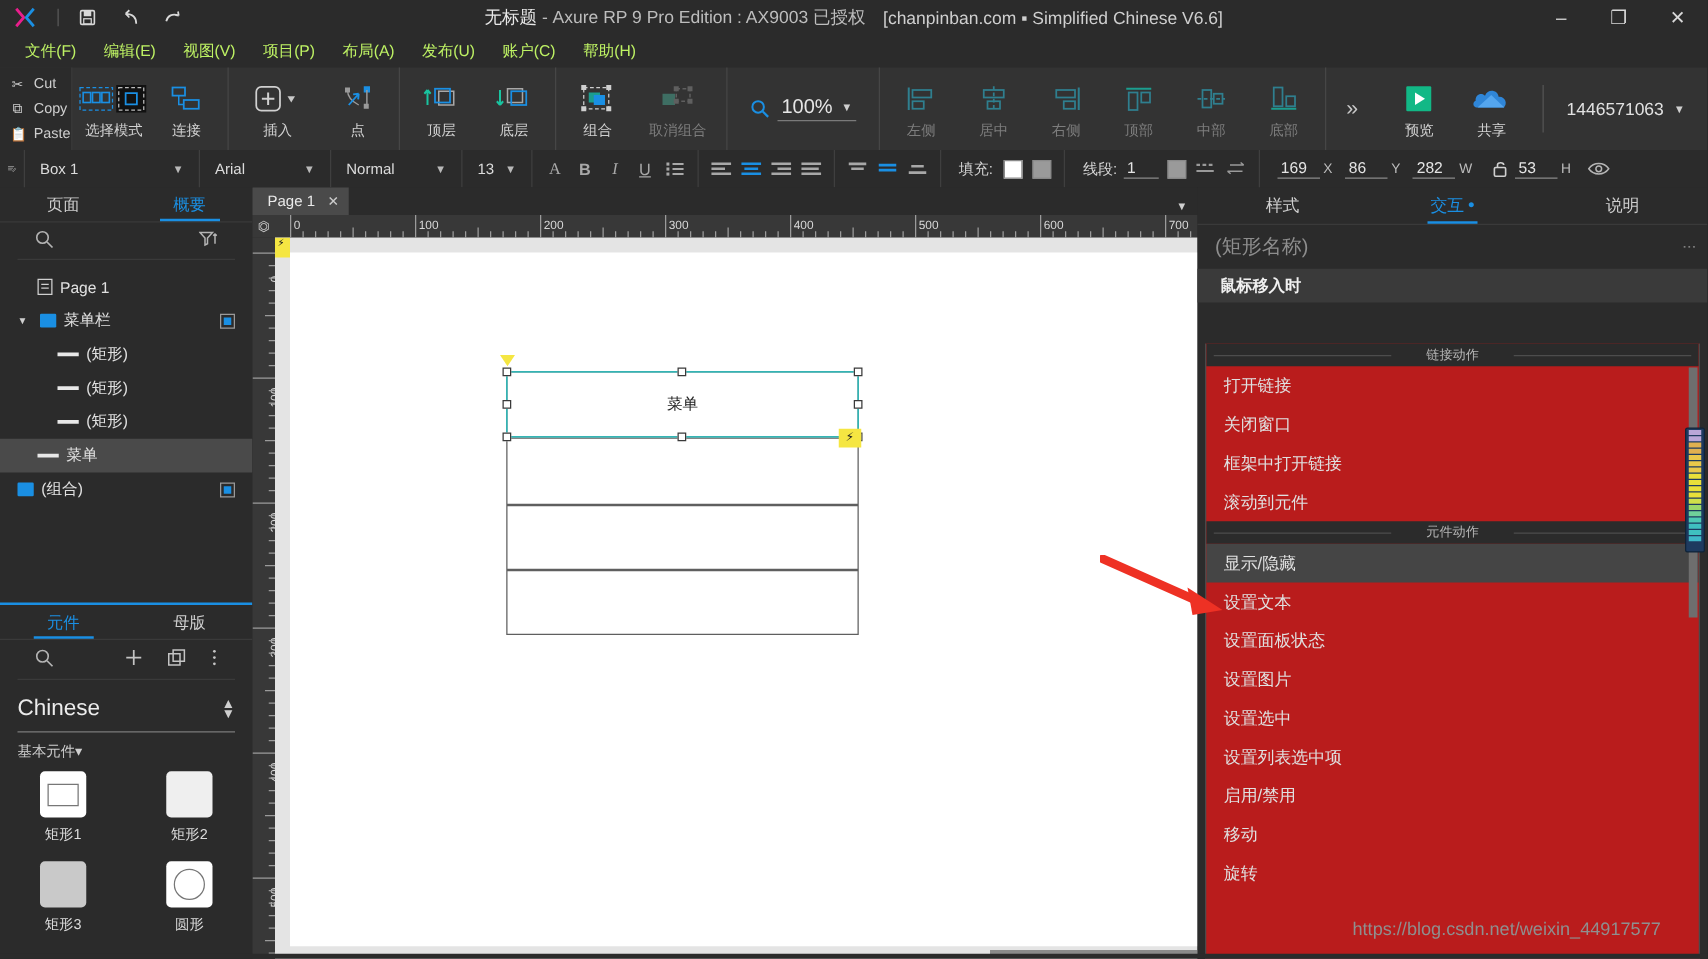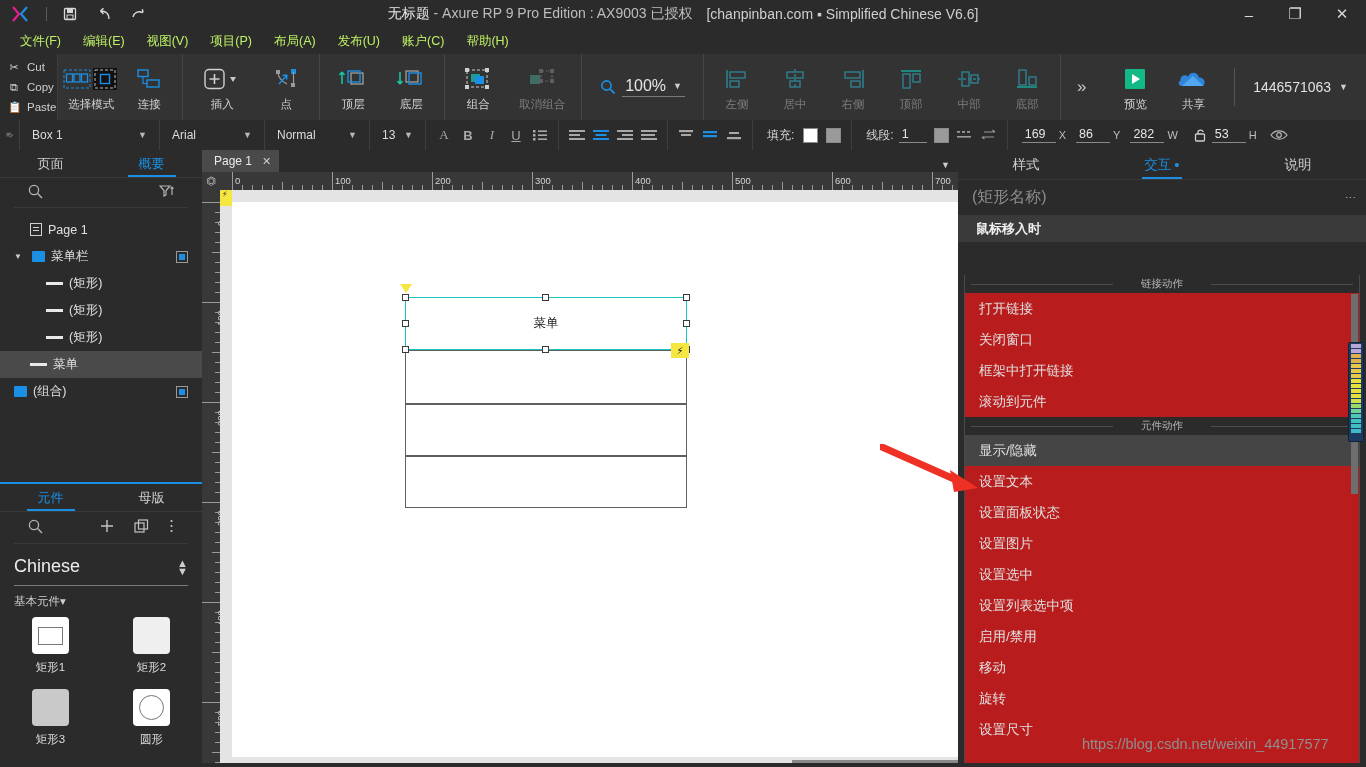--- a/index.html
+++ b/index.html
@@ -1001,21 +1001,20 @@
       <div class="grouphdr">元件动作</div>
       <div class="actitem hl">显示/隐藏</div>
       <div class="actitem">设置文本</div>
       <div class="actitem">设置面板状态</div>
       <div class="actitem">设置图片</div>
       <div class="actitem">设置选中</div>
       <div class="actitem">设置列表选中项</div>
       <div class="actitem">启用/禁用</div>
       <div class="actitem">移动</div>
       <div class="actitem">旋转</div>
-      <div class="actitem">设置尺寸</div>
       <div class="rscroll"></div>
     </div>
 
     <div class="colorbar" id="colorbar">
         <i style="background: rgb(185, 166, 216);"></i>
         <i style="background: rgb(185, 166, 216);"></i>
         <i style="background: rgb(224, 176, 80);"></i>
         <i style="background: rgb(224, 176, 80);"></i>
         <i style="background: rgb(232, 200, 74);"></i>
         <i style="background: rgb(232, 200, 74);"></i>

